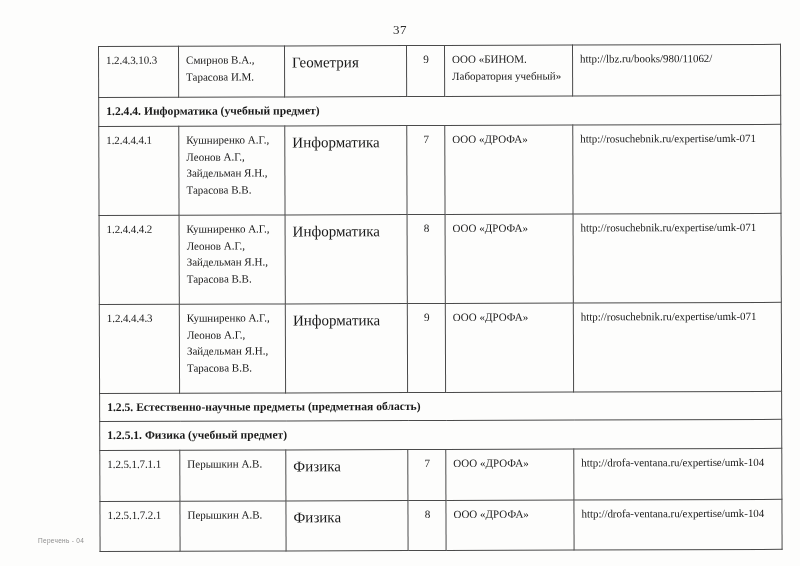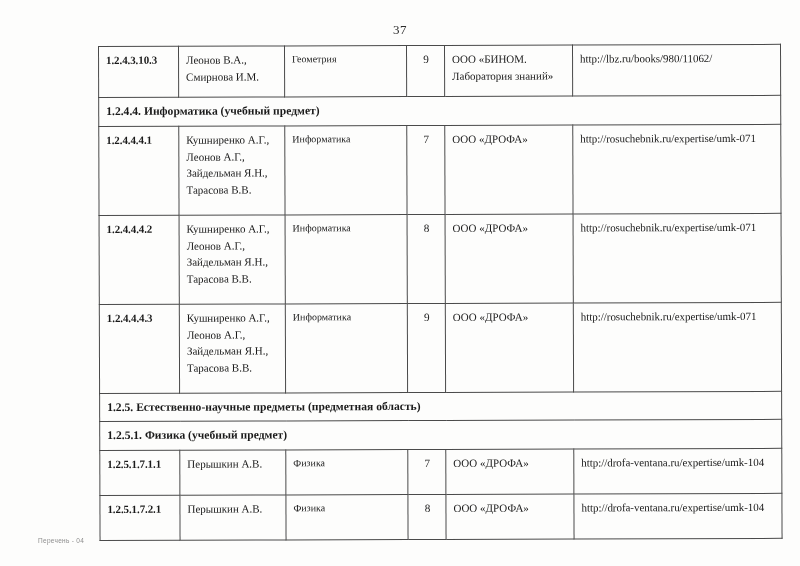--- a/index.html
+++ b/index.html
@@ -45,26 +45,26 @@
     padding:5px 6px 5px 7px;
     color:#1a1a1a;
   }
   col.c-code{width:80px;}
   col.c-auth{width:106px;}
   col.c-subj{width:122px;}
   col.c-grade{width:38px;}
   col.c-pub{width:128px;}
   col.c-url{width:208px;}
 
-  td.code{font-weight:bold;font-size:11px;letter-spacing:-0.1px;white-space:nowrap;}
+  td.code{font-weight:normal;font-size:11px;letter-spacing:-0.1px;white-space:nowrap;}
   td.grade{text-align:center;}
   td.url{font-size:11px;letter-spacing:-0.05px;}
   td.pub{font-size:11px;}
   td.auth{font-size:11px;}
-  td.subj{font-size:10px;}
+  td.subj{font-size:15px;}
 
   tr.data-row td{height:auto;}
   tr.r-geom td{padding-bottom:12px;}
   tr.r-inf td{padding-bottom:16px;}
   tr.r-phys td{padding-bottom:22px;}
 
   td.section{
     font-weight:bold;
     font-size:11.6px;
     padding:6px 6px 6px 9px;
@@ -98,24 +98,24 @@
           <col class="c-auth">
           <col class="c-subj">
         <col class="c-grade">
           <col class="c-pub">
           <col class="c-url">
       </colgroup>
       <tbody>
 
         <tr class="data-row r-geom">
           <td class="code">1.2.4.3.10.3</td>
-          <td class="auth">Леонов В.А., Смирнова И.М.</td>
+          <td class="auth">Смирнов В.А., Тарасова И.М.</td>
           <td class="subj">Геометрия</td>
           <td class="grade">9</td>
-          <td class="pub">ООО «БИНОМ. Лаборатория знаний»</td>
+          <td class="pub">ООО «БИНОМ. Лаборатория учебный»</td>
           <td class="url">http://lbz.ru/books/980/11062/</td>
         </tr>
 
         <tr>
           <td class="section-tall" colspan="6">1.2.4.4. Информатика (учебный предмет)</td>
         </tr>
 
         <tr class="data-row r-inf">
           <td class="code">1.2.4.4.4.1</td>
           <td class="auth">Кушниренко А.Г., Леонов А.Г., Зайдельман Я.Н., Тарасова В.В.</td>

